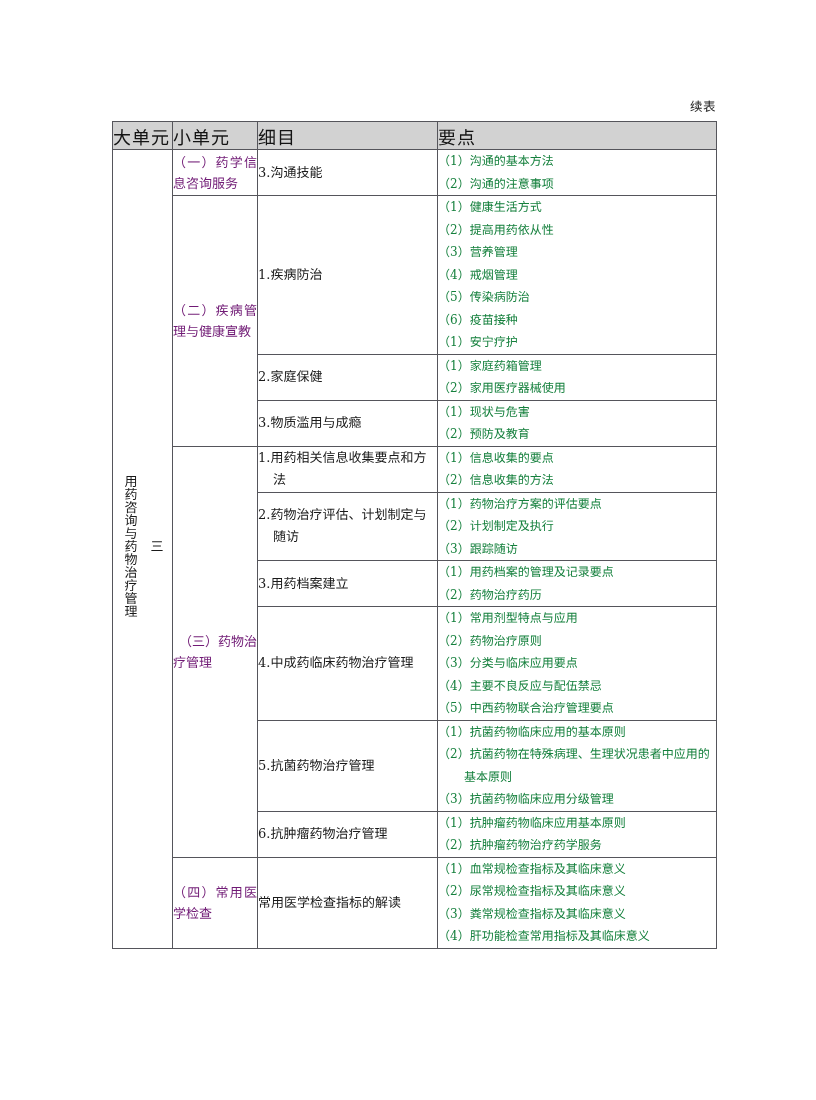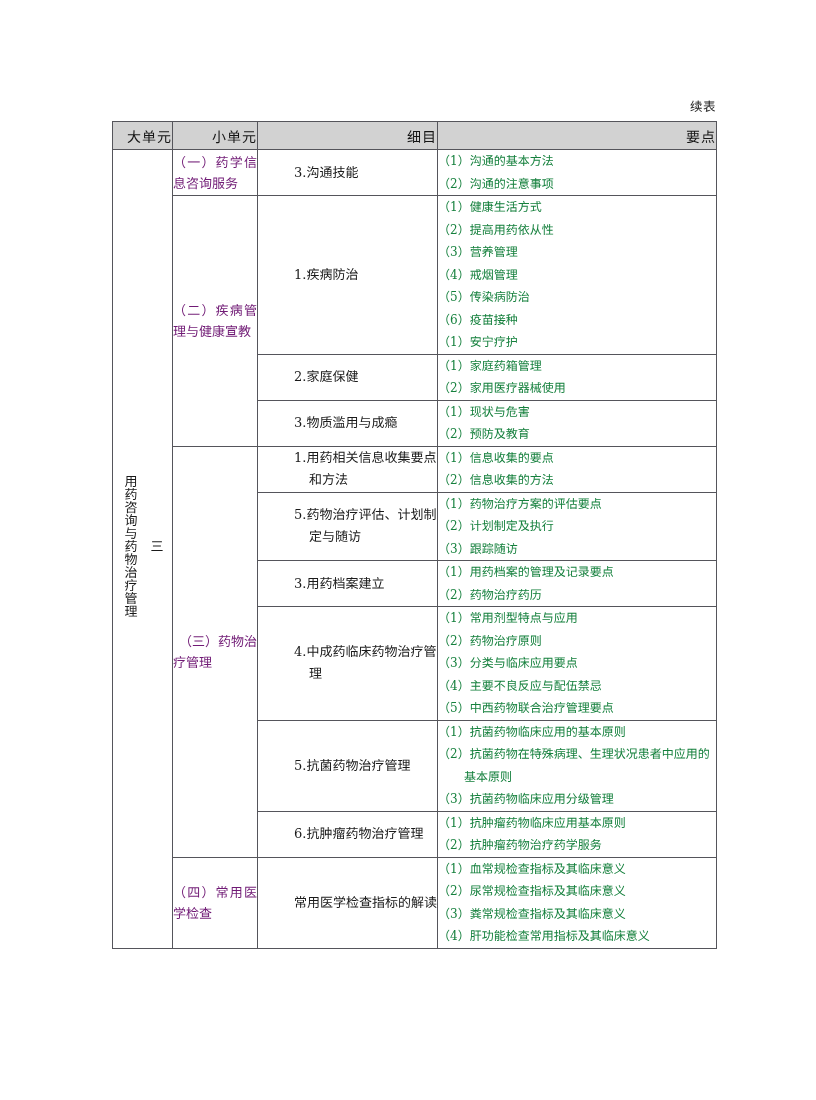--- a/index.html
+++ b/index.html
@@ -59,22 +59,22 @@
   
   col.c-unit   { width: 60px; }
   col.c-sub    { width: 85px; }
   col.c-detail { width: 180px; }
   col.c-points { width: 279px; }
 
   
   thead th {
     background: #d2d2d2;
     height: 27px;
-    text-align: right;
-    font-size: 14px;
+    text-align: left;
+    font-size: 18px;
     font-family: "DejaVu Sans", "Liberation Sans", sans-serif;
     font-weight: bold;
     letter-spacing: 1px;
     color: #141414;
   }
 
   
   td.unit-cell {
     text-align: center;
     vertical-align: middle;
@@ -111,21 +111,20 @@
     padding: 6px 5px 6px 7px;
     font-size: 13px;
     line-height: 22px;
     vertical-align: middle;
     color: #1a1a1a;
   }
   .hang {
     display: block;
     padding-left: 15px;
     text-indent: -15px;
-    margin-left: 36px;
   }
 
   
   td.points-cell {
     padding: 6px 5px 6px 7px;
     font-size: 12px;
     line-height: 22.5px;
     vertical-align: middle;
     color: #15803d;
   }
@@ -208,21 +207,21 @@
             <td class="detail-cell">
               <span class="hang">1.用药相关信息收集要点和方法</span>
             </td>
             <td class="points-cell">
               <span class="pt">（1）信息收集的要点</span>
               <span class="pt">（2）信息收集的方法</span>
             </td>
           </tr>
           <tr>
             <td class="detail-cell">
-              <span class="hang">5.药物治疗评估、计划制定与随访</span>
+              <span class="hang">2.药物治疗评估、计划制定与随访</span>
             </td>
             <td class="points-cell">
               <span class="pt">（1）药物治疗方案的评估要点</span>
               <span class="pt">（2）计划制定及执行</span>
               <span class="pt">（3）跟踪随访</span>
             </td>
           </tr>
           <tr>
             <td class="detail-cell">
               <span class="hang">3.用药档案建立</span>

